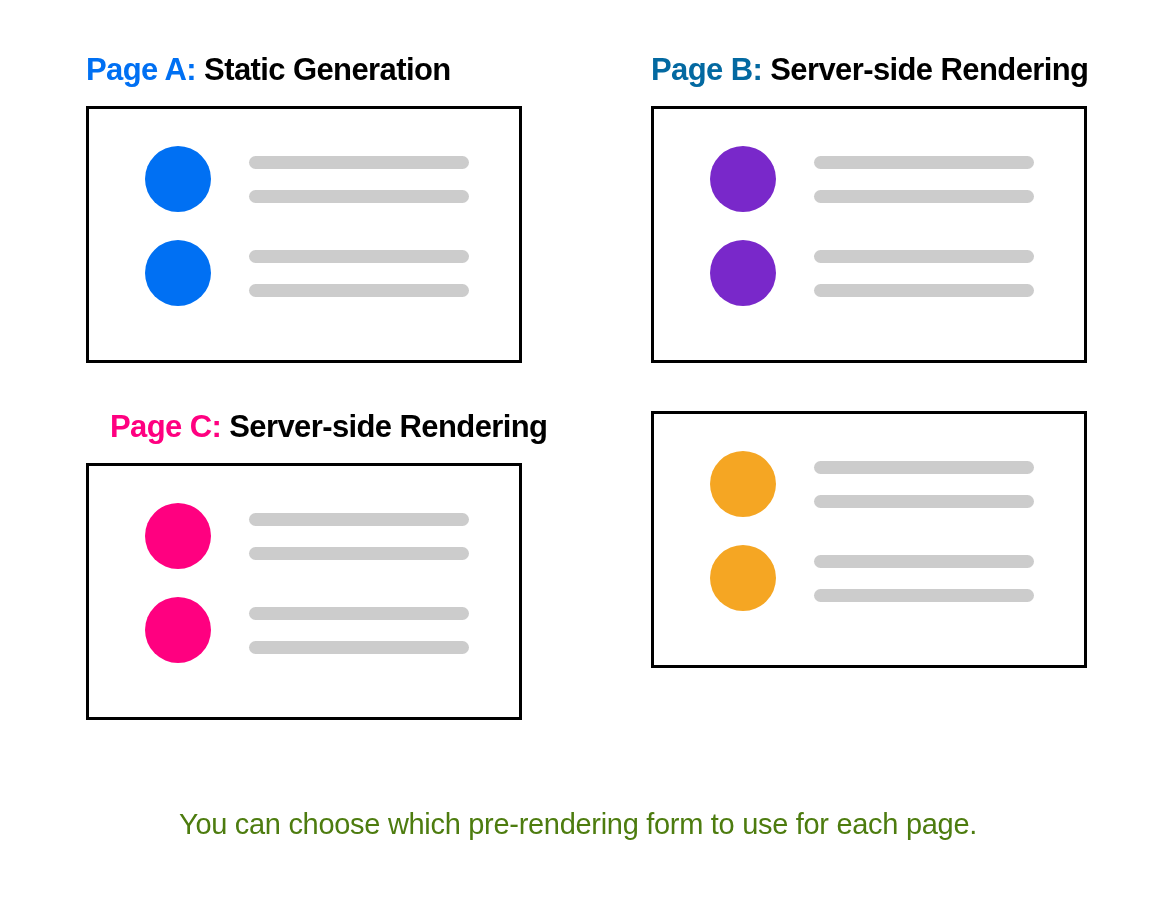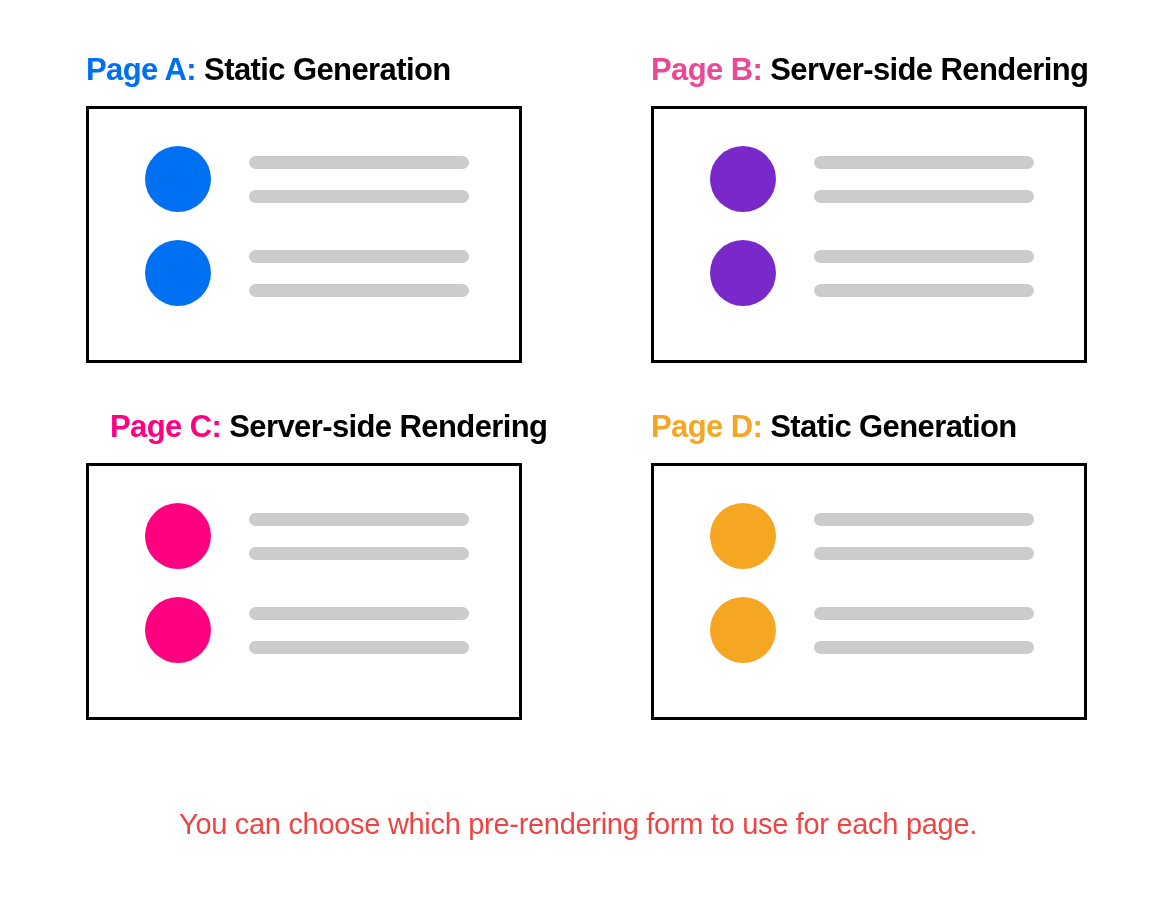--- a/index.html
+++ b/index.html
@@ -103,21 +103,21 @@
   
   .caption {
     position: absolute;
     left: 0;
     right: 0;
     top: 808px;
     text-align: center;
     font-size: 29px;
     font-weight: 400;
     letter-spacing: -0.3px;
-    color: #ef4444;
+    color: #4d7c0f;
   }
 </style>
 </head>
 <body>
 
 <div id="figure">
 
   <div class="panel-grid">
 
     <div class="panel">
@@ -138,21 +138,21 @@
           <div class="lines">
             <div class="line"></div>
             <div class="line"></div>
           </div>
         </div>
       </div>
     </div>
 
     <div class="panel">
       <div class="panel-heading">
-        <span class="page-label" style="color: #ec4899;">Page B:</span>
+        <span class="page-label" style="color: #0369a1;">Page B:</span>
         <span class="mode-label">Server-side Rendering</span>
       </div>
       <div class="card">
         <div class="card-row">
           <div class="avatar" style="background: rgb(121, 40, 202);"></div>
           <div class="lines">
             <div class="line"></div>
             <div class="line"></div>
           </div>
         </div>
@@ -183,24 +183,20 @@
           <div class="avatar" style="background: rgb(255, 0, 128);"></div>
           <div class="lines">
             <div class="line"></div>
             <div class="line"></div>
           </div>
         </div>
       </div>
     </div>
 
     <div class="panel">
-      <div class="panel-heading">
-        <span class="page-label" style="color: rgb(245, 166, 35);">Page D:</span>
-        <span class="mode-label">Static Generation</span>
-      </div>
       <div class="card">
         <div class="card-row">
           <div class="avatar" style="background: rgb(245, 166, 35);"></div>
           <div class="lines">
             <div class="line"></div>
             <div class="line"></div>
           </div>
         </div>
         <div class="card-row second">
           <div class="avatar" style="background: rgb(245, 166, 35);"></div>

